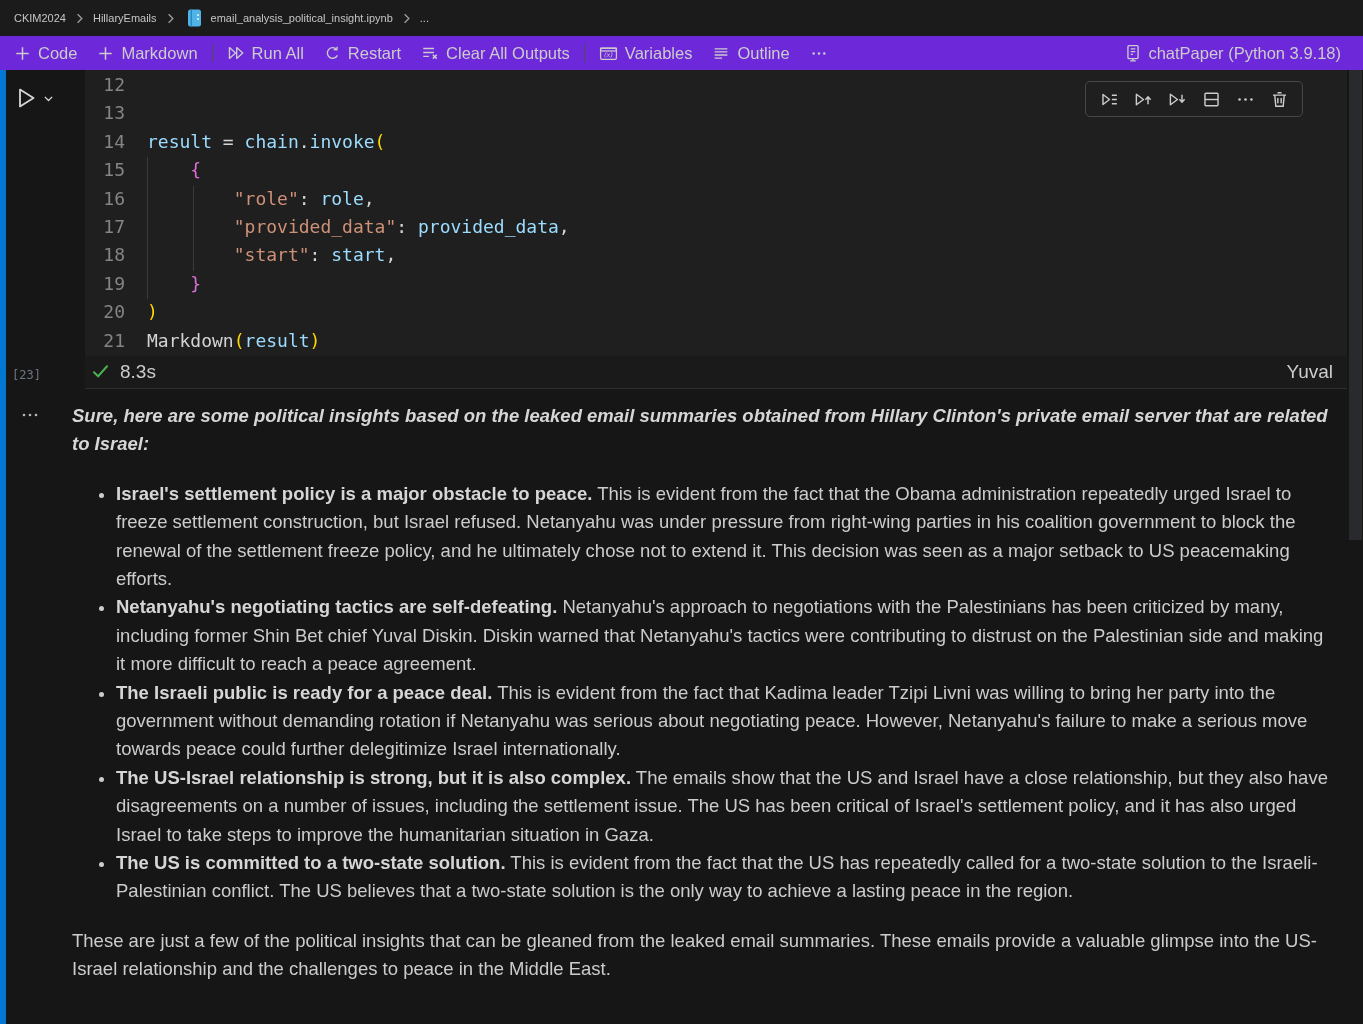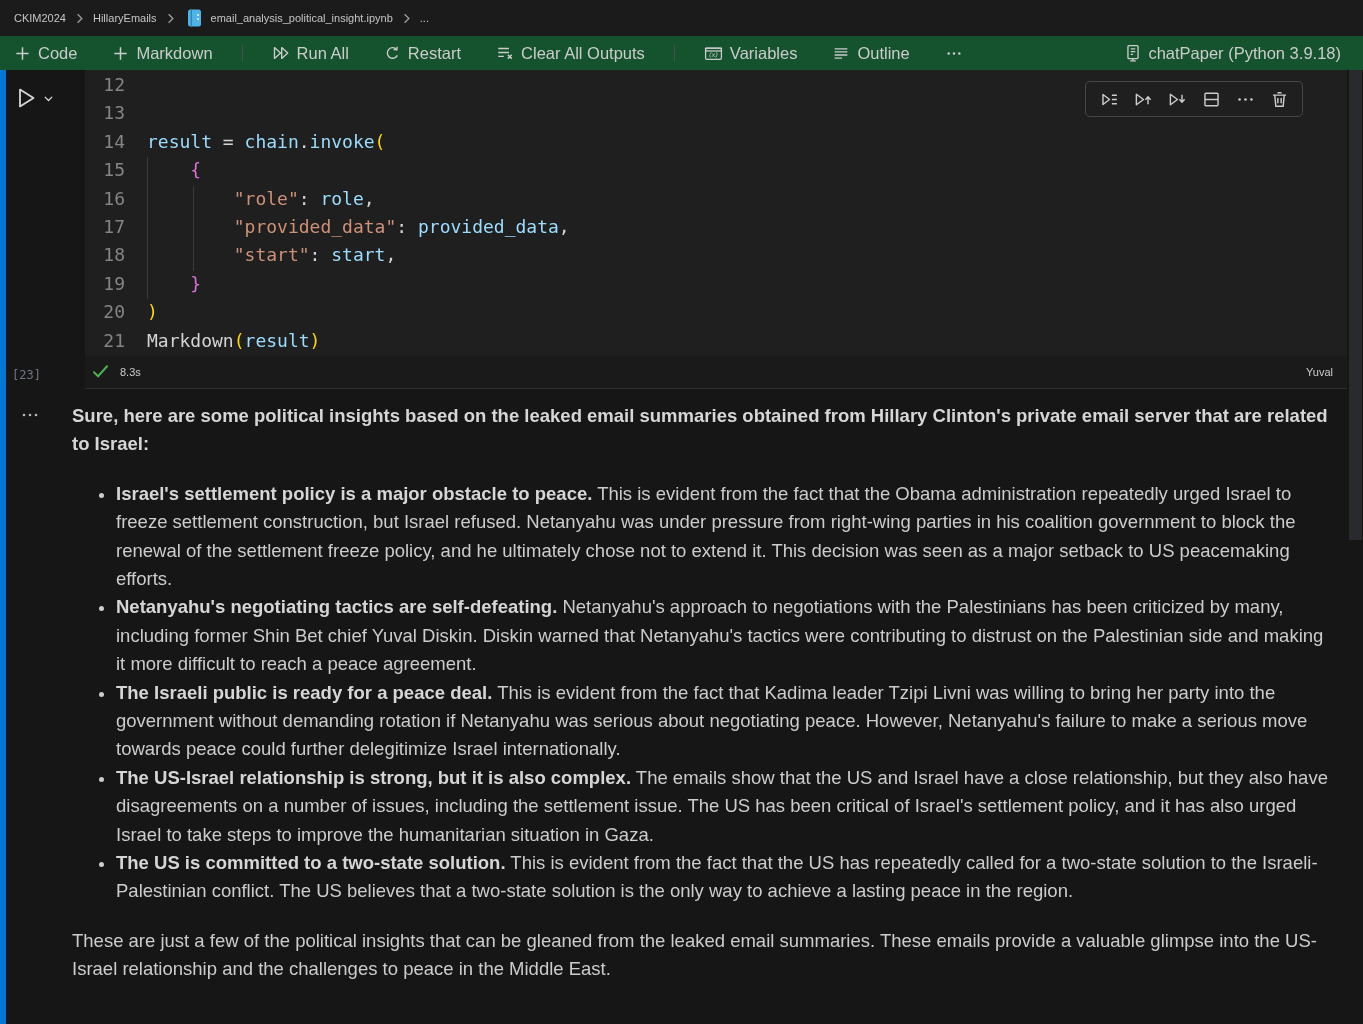--- a/index.html
+++ b/index.html
@@ -16,22 +16,22 @@
   .breadcrumb-bar {
     height:36px; display:flex; align-items:center;
     padding-left:14px; gap:6px;
     background:#1b1b1b; font-size:11px; color:#c5c5c5;
   }
   .crumb { cursor:pointer; white-space:nowrap; }
   .chev { display:flex; align-items:center; }
 
   .nb-toolbar {
     height:34px; display:flex; align-items:center;
-    padding:0 12px 0 4px; background:#14532d;
-    font-size:16.5px; color:#cccccc;gap:15px;
+    padding:0 12px 0 4px; background:#6d28d9;
+    font-size:16.5px; color:#cccccc;
   }
   .tb-btn { display:flex; align-items:center; gap:7px; padding:0 10px; height:30px; border-radius:4px; cursor:pointer; white-space:nowrap; }
   .tb-sep { width:1px; height:18px; background:#4d4d4d; margin:0 4px; }
   .tb-right { margin-left:auto; display:flex; align-items:center; }
 
   
   .notebook { position:absolute; top:70px; left:0; right:0; bottom:0; background:#161616; }
   .focus-bar { position:absolute; left:0; top:0; width:6px; height:100%; background:#0078d4; }
 
   .cell-row { display:flex; align-items:stretch; }
@@ -61,34 +61,34 @@
     position:absolute; top:11px; right:44px;
     display:flex; align-items:center; gap:6px;
     background:#1f1f1f; border:1px solid #474747; border-radius:5px;
     padding:5px 9px;
   }
   .ct-btn { width:28px; height:24px; display:flex; align-items:center; justify-content:center; cursor:pointer; border-radius:4px; }
 
   .cell-status {
     height:33px; display:flex; align-items:center;
     background:#1a1a1a; border-bottom:1px solid #2f2f2f;
-    font-size:11px; color:#cccccc; padding:0 14px 0 6px;
+    font-size:19px; color:#cccccc; padding:0 14px 0 6px;
   }
   .duration { margin-left:10px; }
   .language-label { margin-left:auto; color:#cccccc; cursor:pointer; }
 
   
   .output-row { display:flex; margin-top:9px; }
   .out-gutter { width:72px; flex:none; padding:6px 0 0 18px; }
   .out-more { cursor:pointer; padding:4px 2px; }
   .out-body {
     flex:1; max-width:1262px; padding-top:4px;
     font-size:18.5px; line-height:28.4px; color:#cccccc;
   }
-  .out-body p.intro { font-weight:bold; color:#d6d6d6; }
+  .out-body p.intro { font-weight:bold; color:#d6d6d6;font-style:italic; }
   .out-body ul { margin-top:21px; padding-left:43px; list-style:disc; }
   .out-body li { padding-left:1px; }
   .out-body li::marker { color:#cccccc; font-size:15px; }
   .out-body li strong { color:#d6d6d6; }
   .out-body p.outro { margin-top:21px; }
 
   
   .scrollbar { position:absolute; top:0; right:0; width:15px; height:100%; }
   .scroll-slider { position:absolute; top:0; right:1px; width:13px; height:470px; background:#3a3d41; opacity:.55; }
 </style>

